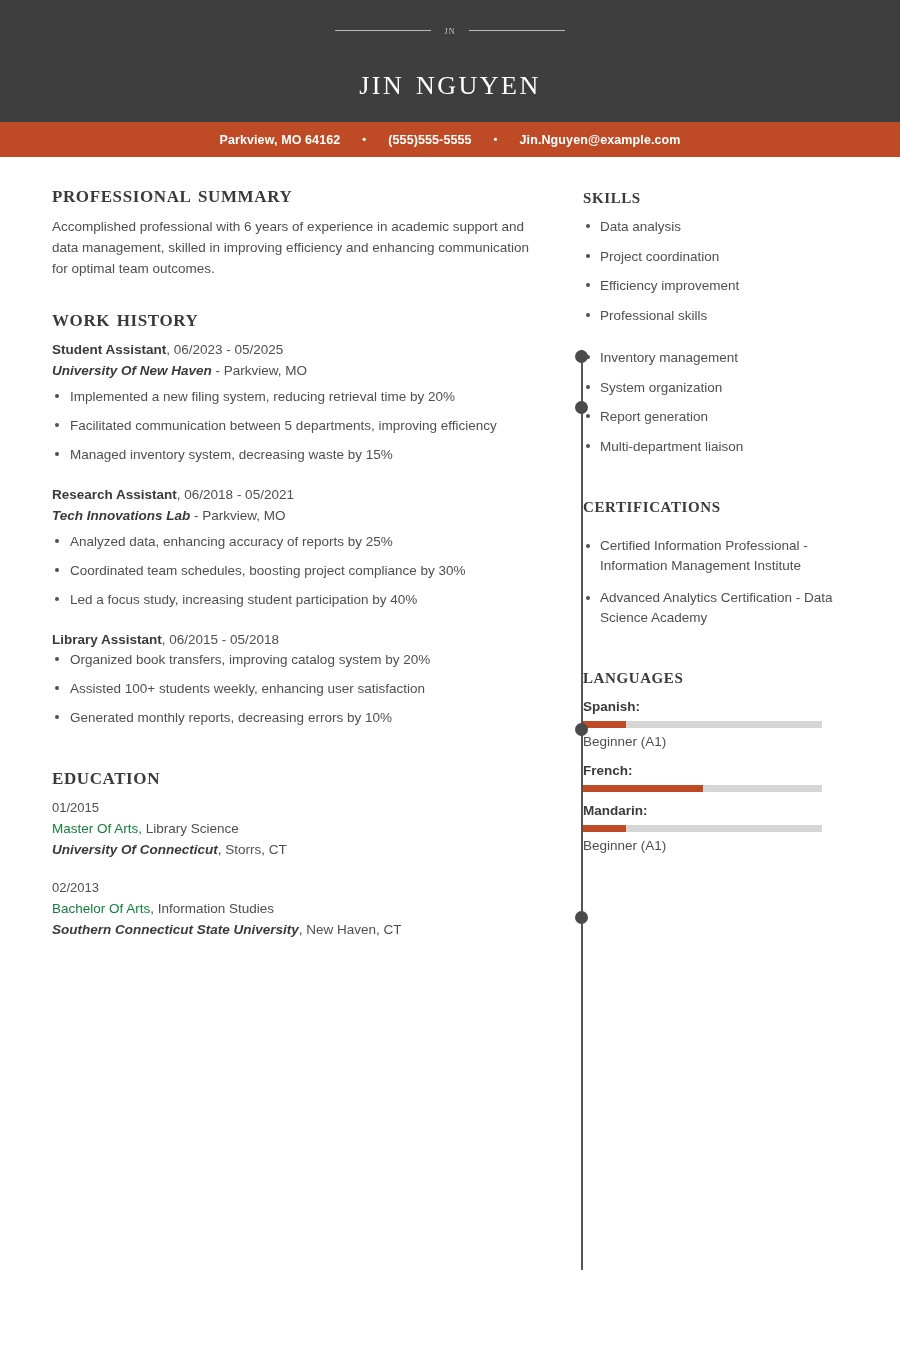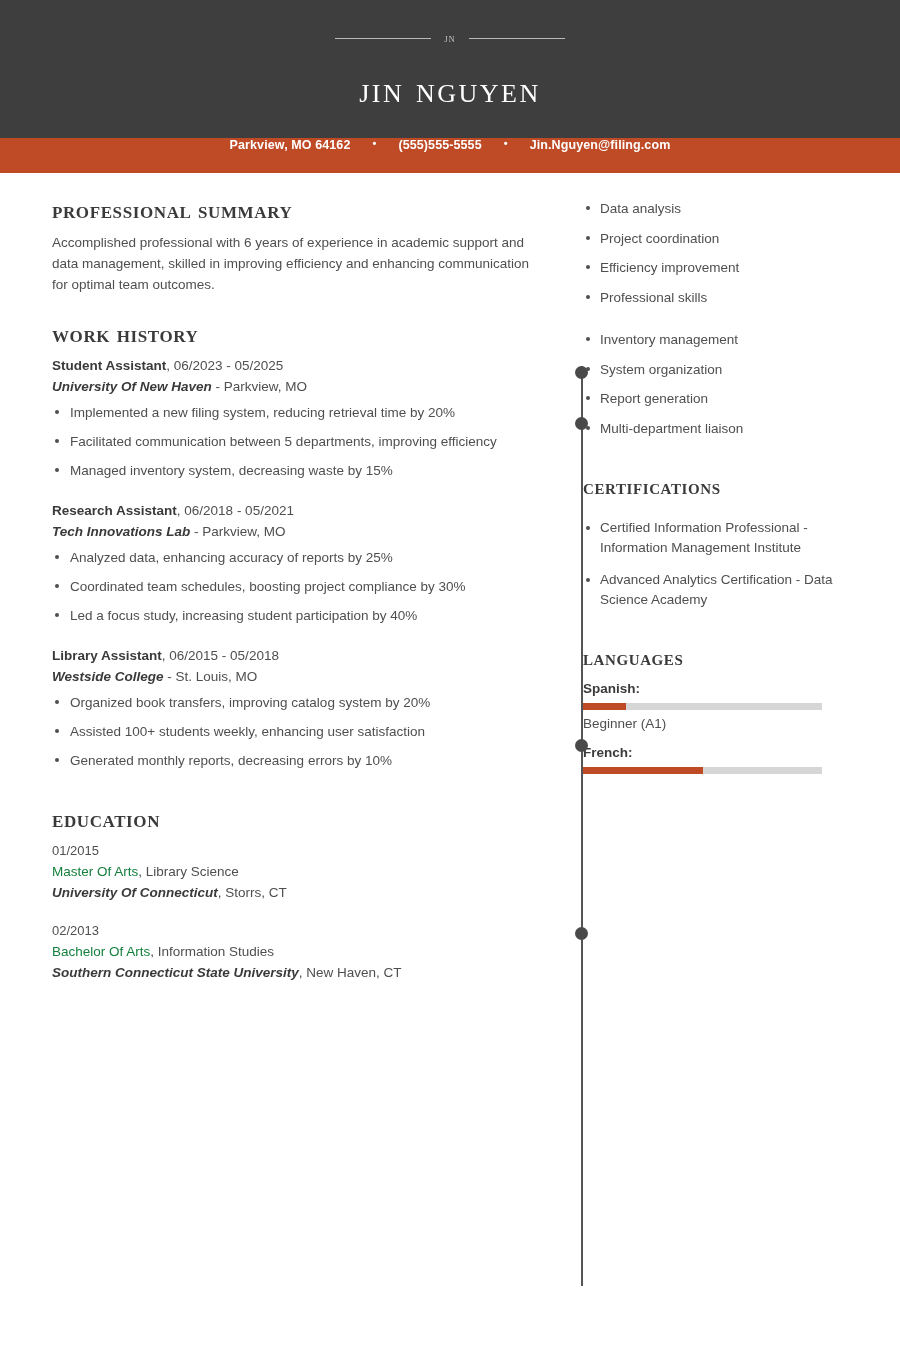--- a/index.html
+++ b/index.html
@@ -9,21 +9,21 @@
     height: 1350px;
     background: #ffffff;
     font-family: "Liberation Sans", sans-serif;
     color: #4a4a4a;
     overflow: hidden;
   }
 
   
   .header {
     background: #3e3e3e;
-    height: 138px;
+    height: 122px;
     position: relative;
     display: flex;
     flex-direction: column;
     align-items: center;
     justify-content: center;
     padding-top: 4px;
   }
 
   .monogram-row {
     display: flex;
@@ -55,21 +55,21 @@
     letter-spacing: 2.5px;
     font-weight: 400;
     white-space: nowrap;
   }
 
   
   .contact-bar {
     background: #bf4a26;
     height: 35px;
     display: flex;
-    align-items: flex-start;
+    align-items: center;
     justify-content: center;
     gap: 0;
     color: #ffffff;
     font-size: 12.5px;
     font-weight: bold;
     letter-spacing: 0.1px;
   }
   .contact-item { white-space: nowrap; }
   .contact-sep {
     color: #ffffff;
@@ -279,21 +279,21 @@
     <span class="mono-rule"></span>
   </div>
   <div class="full-name">Jin Nguyen</div>
 </div>
 
 <div class="contact-bar">
   <span class="contact-item">Parkview, MO 64162</span>
   <span class="contact-sep">•</span>
   <span class="contact-item">(555)555-5555</span>
   <span class="contact-sep">•</span>
-  <span class="contact-item">Jin.Nguyen@filing.com</span>
+  <span class="contact-item">Jin.Nguyen@example.com</span>
 </div>
 
 <div class="page-body">
 
   <div class="rail"></div>
   <div class="rail-dot d0"></div>
   <div class="rail-dot d1"></div>
   <div class="rail-dot d2"></div>
   <div class="rail-dot d3"></div>
 
@@ -332,23 +332,20 @@
           <li>Analyzed data, enhancing accuracy of reports by 25%</li>
           <li>Coordinated team schedules, boosting project compliance by 30%</li>
           <li>Led a focus study, increasing student participation by 40%</li>
         </ul>
       </div>
 
       <div class="job">
         <div class="job-line1">
           <span class="job-title">Library Assistant</span><span>, <span>06/2015 - 05/2018</span></span>
         </div>
-        <div class="job-line2">
-          <span class="job-company">Westside College</span> - <span>St. Louis, MO</span>
-        </div>
         <ul class="bullets">
           <li>Organized book transfers, improving catalog system by 20%</li>
           <li>Assisted 100+ students weekly, enhancing user satisfaction</li>
           <li>Generated monthly reports, decreasing errors by 10%</li>
         </ul>
       </div>
     </section>
 
     <section class="block-education">
       <h2 class="section-title">Education</h2>
@@ -372,20 +369,21 @@
           <span class="edu-school">Southern Connecticut State University</span>, <span>New Haven, CT</span>
         </div>
       </div>
     </section>
 
   </div>
 
   <div class="col-right">
 
     <section class="block-skills">
+      <h2 class="section-title">Skills</h2>
       <ul class="skill-list">
         <li>Data analysis</li>
         <li>Project coordination</li>
         <li>Efficiency improvement</li>
         <li>Professional skills</li>
       </ul>
       <div class="skill-group-gap"></div>
       <ul class="skill-list">
         <li>Inventory management</li>
         <li>System organization</li>
@@ -413,16 +411,23 @@
         <div class="lang-level">Beginner (A1)</div>
       </div>
 
       <div class="lang-entry">
         <div class="lang-name">French:</div>
         <div class="lang-bar-track">
           <div class="lang-bar-fill" style="width: 50%;"></div>
         </div>
       </div>
 
+      <div class="lang-entry">
+        <div class="lang-name">Mandarin:</div>
+        <div class="lang-bar-track">
+          <div class="lang-bar-fill" style="width: 18%;"></div>
+        </div>
+        <div class="lang-level">Beginner (A1)</div>
+      </div>
     </section>
 
   </div>
 </div>
 
 </body></html>

